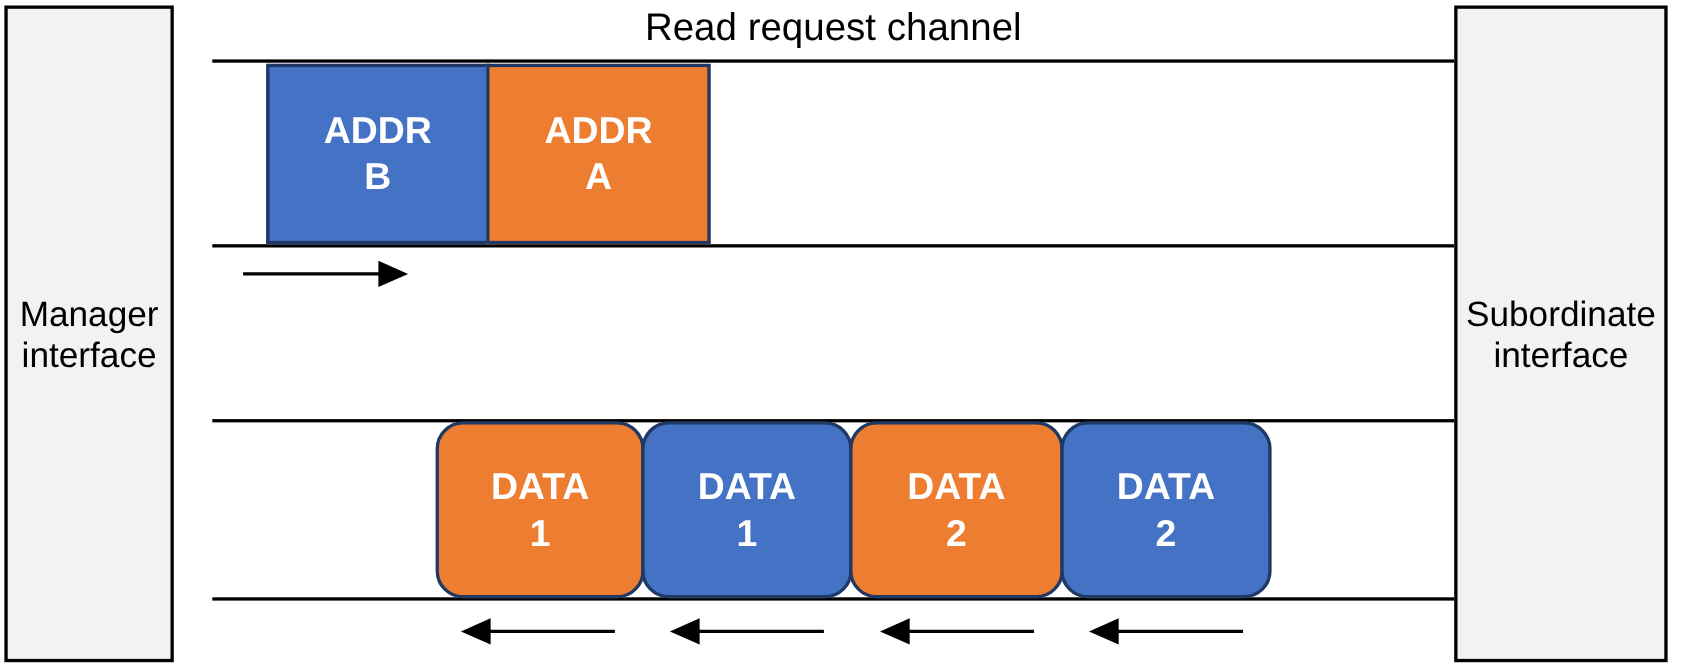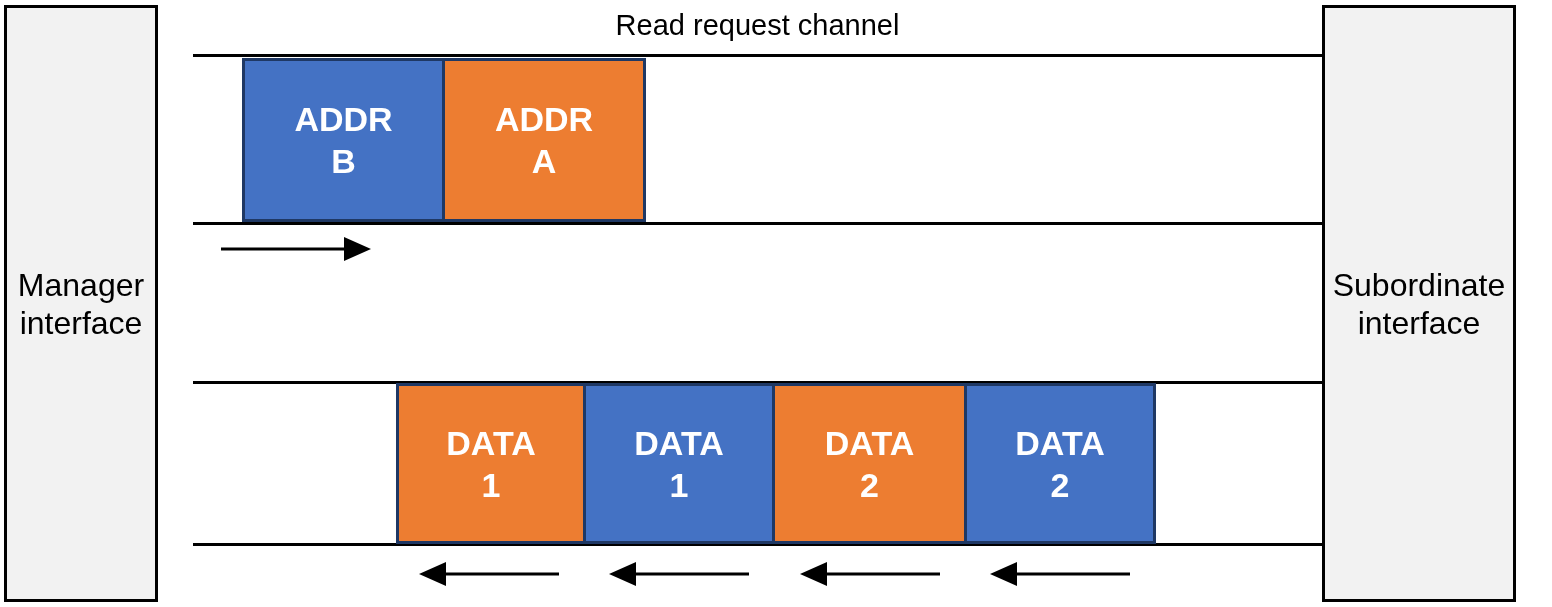--- a/index.html
+++ b/index.html
@@ -37,21 +37,21 @@
     color: #000000;
   }
   .iface-label span { display: block; }
 
   
   .channel-title {
     position: absolute;
     left: 193px;
     width: 1129px;
     text-align: center;
-    font-size: 29px;
+    font-size: 35px;
     line-height: 36px;
     color: #000000;
     z-index: 2;
   }
   .channel-title.request { top: 7px; }
   .channel-title.data { top: 333px; }
 
   
   .track {
     position: absolute;
@@ -77,21 +77,21 @@
     justify-content: center;
     color: #ffffff;
     font-weight: bold;
     font-size: 34px;
     line-height: 42px;
     text-align: center;
     z-index: 2;
   }
   .block span { display: block; }
   .block.addr { top: 58px;  height: 164px; margin-left: 47px; }
-  .block.data { top: 383px; height: 161px; }
+  .block.data { top: 383px; height: 161px; border-radius: 25px; }
   .addr-b  { left: 195px; width: 203px; }
   .addr-a  { left: 395px; width: 204px; }
   .data-1o { left: 396px; width: 190px; }
   .data-1b { left: 583px; width: 192px; }
   .data-2o { left: 772px; width: 195px; }
   .data-2b { left: 964px; width: 192px; }
 
   
   .arrow { position: absolute; z-index: 2; }
   .arrow-request { left: 220px; top: 236px; }

